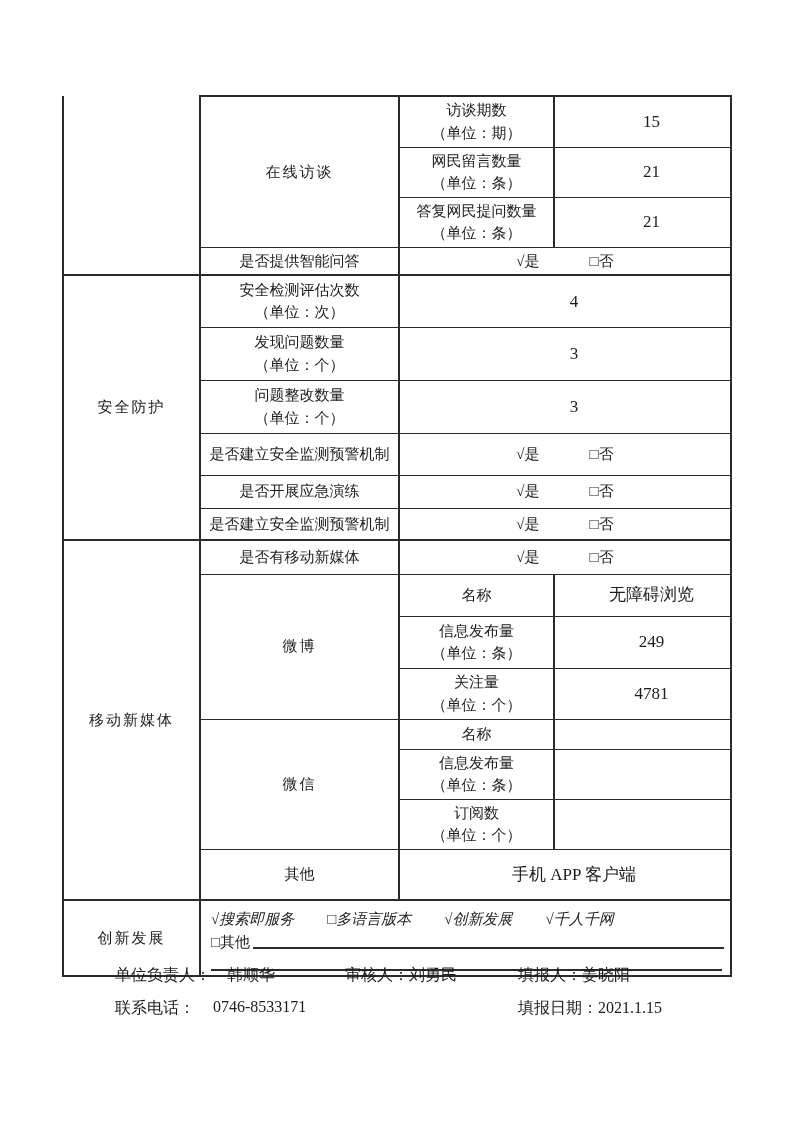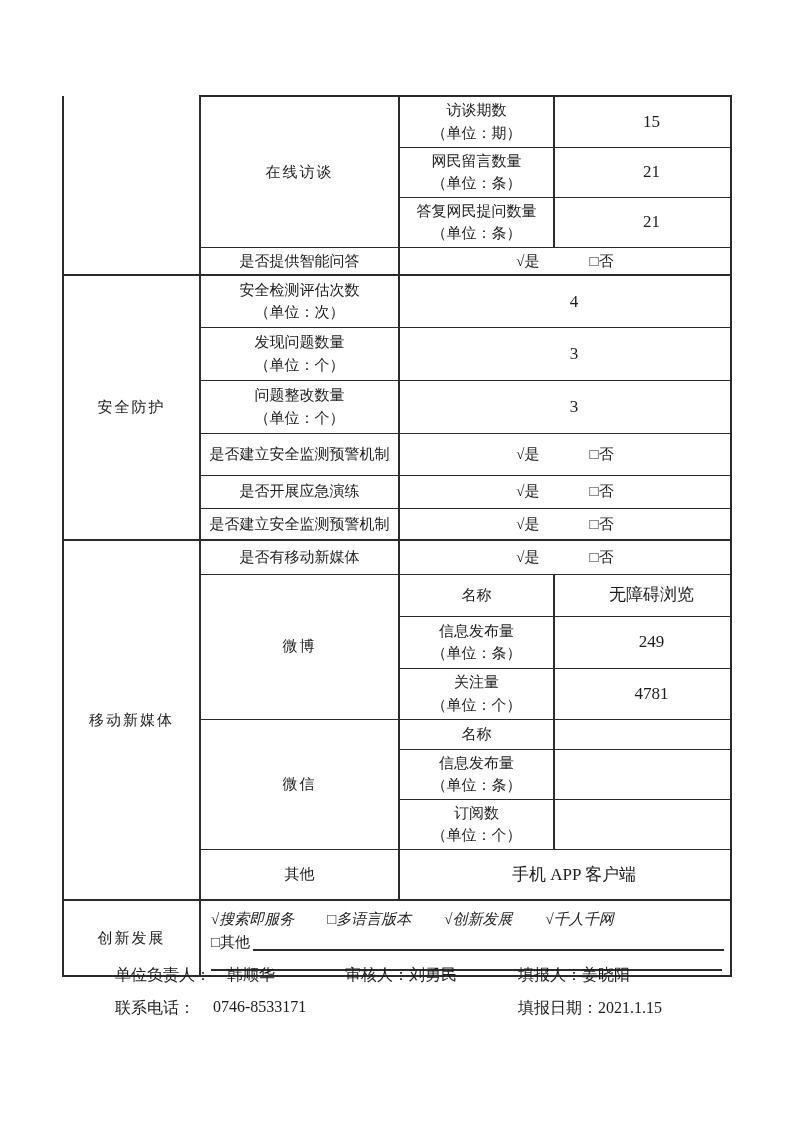--- a/index.html
+++ b/index.html
@@ -34,21 +34,21 @@
 
   .bool { display:flex; justify-content:center; align-items:center; gap:50px; }
 
   .innov-cell { padding:0; }
   .innov {
     height:70px; box-sizing:border-box;
     display:flex; flex-direction:column; justify-content:space-between;
     padding:5px 6px 3px 10px; text-align:left;
   }
   .innov-opts { display:flex; gap:33px; white-space:nowrap;font-style:italic; }
-  .innov-other { display:flex; align-items:center; }
+  .innov-other { display:flex; align-items:flex-start; }
   .innov-other .other-label { white-space:nowrap; }
   .uline { flex:1; height:16px; border-bottom:2px solid #2b2b2b; margin-left:3px; }
   .innov-blank { display:flex; align-items:flex-end; padding-right:2px; }
   .innov-blank .uline { margin-left:0; }
 
   .fitem { position:absolute; white-space:nowrap; font-size:16px; }
 </style>
 </head>
 <body>
 

